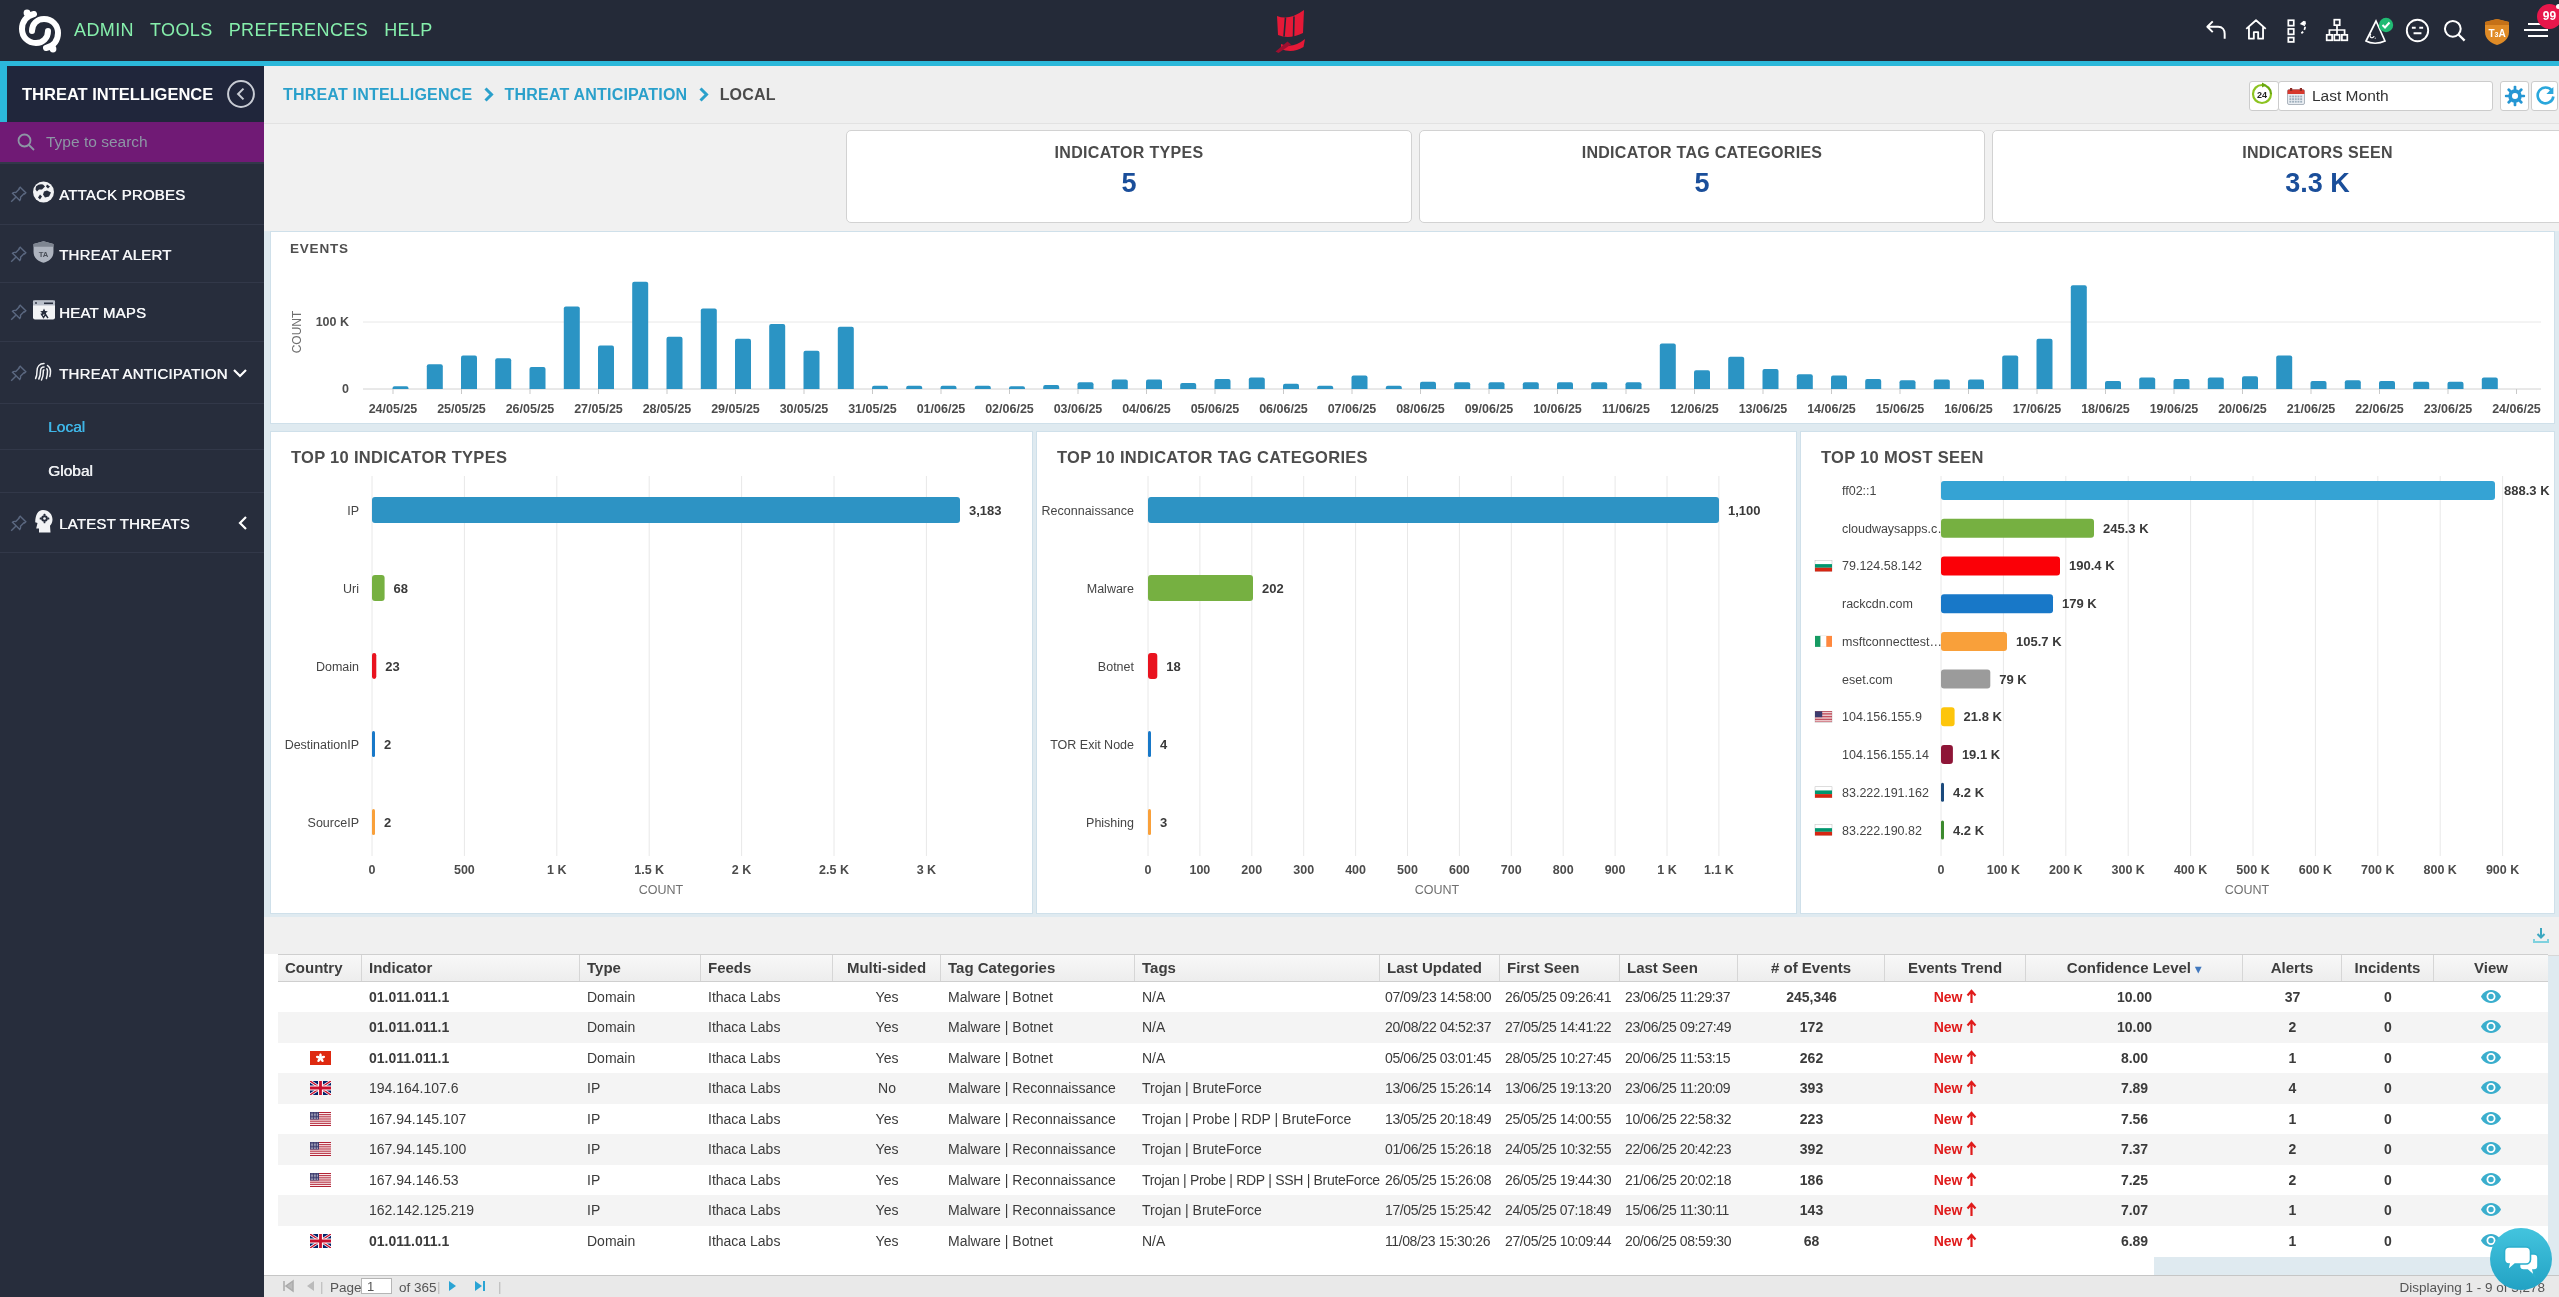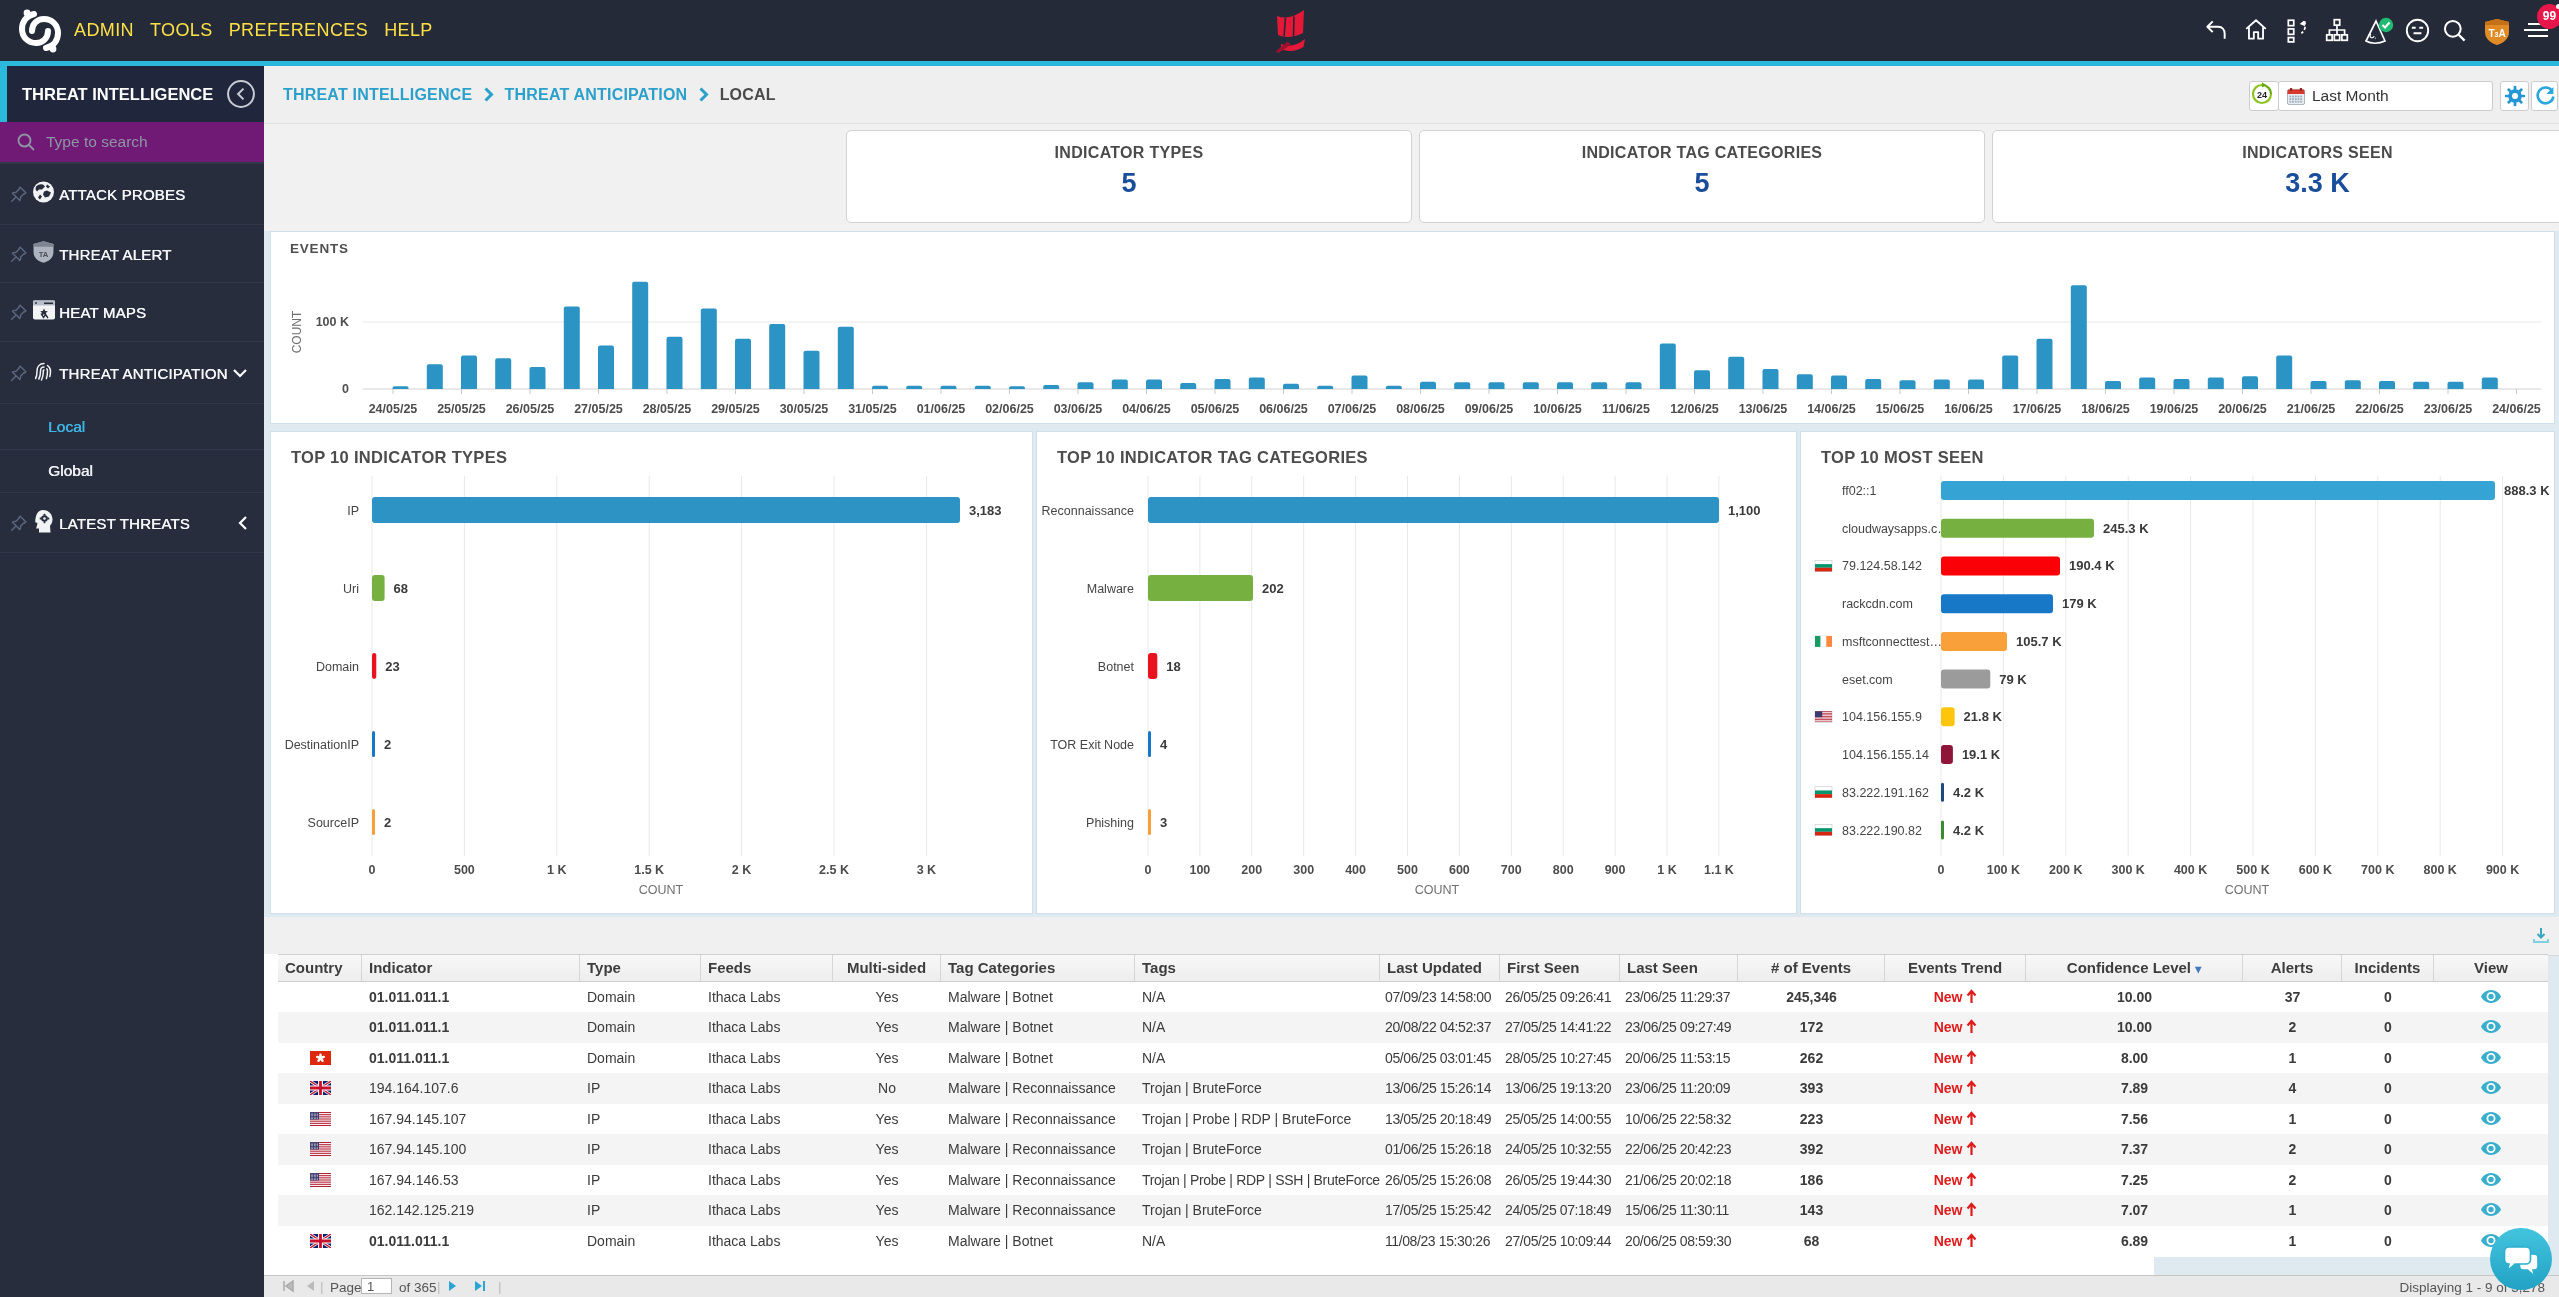--- a/index.html
+++ b/index.html
@@ -1,18 +1,18 @@
 <!DOCTYPE html>
 <html><head><meta charset="utf-8"><style>
 
 *{margin:0;padding:0;box-sizing:border-box}
 html,body{width:2559px;height:1297px;overflow:hidden;font-family:"Liberation Sans",sans-serif;background:#dfeaf0}
 .topbar{position:absolute;left:0;top:0;width:2559px;height:61px;background:#242a38}
 .logo{position:absolute;left:14px;top:6px}
-.nav{position:absolute;left:74px;top:0;height:61px;display:flex;align-items:center;gap:16px;color:#fde047;font-size:18px;letter-spacing:0.4px}
+.nav{position:absolute;left:74px;top:0;height:61px;display:flex;align-items:center;gap:16px;color:#86efac;font-size:18px;letter-spacing:0.4px}
 .sail{position:absolute;left:1271px;top:7px}
 .ticon{position:absolute;top:17px}
 .b99{position:absolute;left:2537px;top:4px;background:#e8174b;color:#fff;font-size:12px;font-weight:700;min-width:25px;height:25px;border-radius:13px;text-align:center;line-height:25px}
 .cyan{position:absolute;left:0;top:61px;width:2559px;height:5px;background:#2bb8da}
 .sidebar{position:absolute;left:0;top:66px;width:264px;height:1231px;background:#272d3c}
 .sbhead{position:absolute;left:0;top:0;width:264px;height:56px;background:#20263b;border-left:7px solid #2bb8da}
 .sbhead .t{position:absolute;left:15px;top:19px;color:#fff;font-size:16.5px;font-weight:700;letter-spacing:0px}
 .sbhead>svg{position:absolute;right:8px;top:13px}
 .sbsearch{position:absolute;left:0;top:56px;width:264px;height:41px;background:#701a75;border-bottom:1px solid #323849}
 .sbsearch .mag{position:absolute;left:16px;top:10px}

